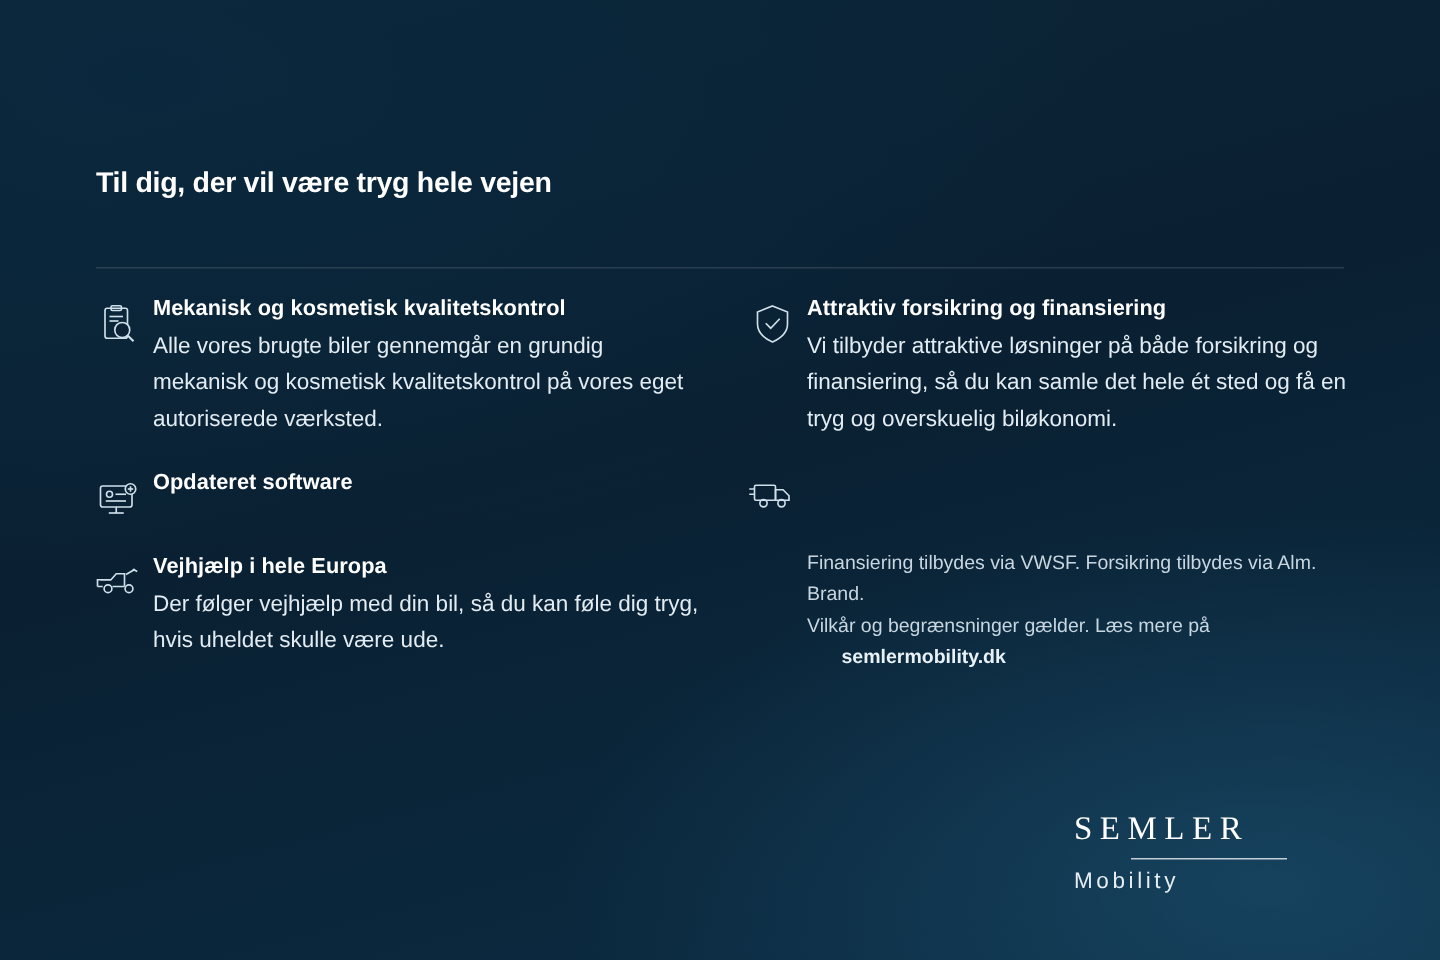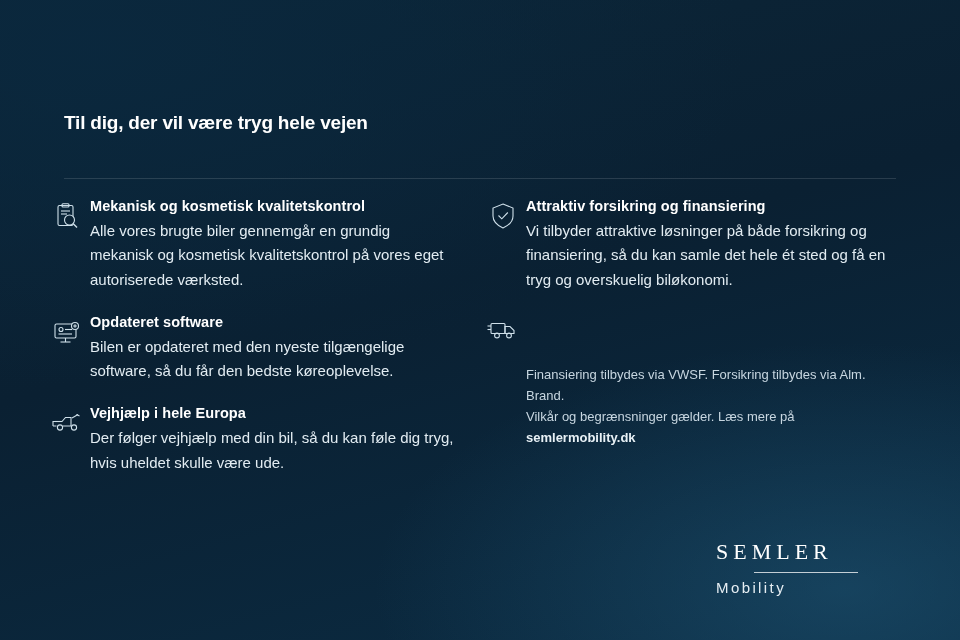--- a/index.html
+++ b/index.html
@@ -34,21 +34,21 @@
   .divider {
     position: absolute;
     left: 64px;
     top: 178px;
     width: 832px;
     height: 1px;
     background: rgba(255,255,255,0.13);
   }
   .columns {
     position: absolute;
-    left: 44px;
+    left: 56px;
     top: 198px;
     width: 848px;
     display: flex;
     gap: 24px;
   }
   .col { width: 412px; }
   .feature {
     display: flex;
     align-items: flex-start;
     margin-bottom: 22px;
@@ -76,21 +76,21 @@
     font-weight: 300;
   }
   .right-col .feature .icon { color: #cfe0ea; }
   .disclaimer {
     margin-left: 46px;
     margin-top: 2px;
     font-size: 13px;
     line-height: 1.62;
     color: #c7d6e0;
   }
-  .disclaimer strong { font-weight: bold; color: #e8f1f6; }
+  .disclaimer strong { font-weight: bold; color: #e8f1f6; margin-left: 23px; }
   .logo {
     position: absolute;
     right: 64px;
     bottom: 44px;
     text-align: left;
     width: 180px;
   }
   .logo .word {
     font-family: "Liberation Serif", serif;
     font-size: 22px;
@@ -148,21 +148,20 @@
             <circle cx="9" cy="11.5" r="2"></circle>
             <line x1="13" y1="11.5" x2="20" y2="11.5"></line>
             <line x1="6.5" y1="16" x2="20" y2="16"></line>
             <circle cx="23" cy="8" r="3.5" fill="#0b2335"></circle>
             <line x1="23" y1="6.2" x2="23" y2="9.8"></line>
             <line x1="21.2" y1="8" x2="24.8" y2="8"></line>
           </svg>
         </div>
         <div class="body">
           <h3>Opdateret software</h3>
-          <p>Bilen er opdateret med den nyeste tilgængelige software, så du får den bedste køreoplevelse.</p>
         </div>
       </div>
 
       <div class="feature">
         <div class="icon">
           <svg width="32" height="26" viewBox="0 0 32 26" fill="none" stroke="#cfe0ea" stroke-width="1.1">
             <path d="M2 17h3.5M12 17h8"></path>
             <path d="M2 17v-4.5h9l3.5-4h5.5v8.5"></path>
             <path d="M21 9l6-3.5"></path>
             <path d="M25.5 5.5l3 1.5"></path>

